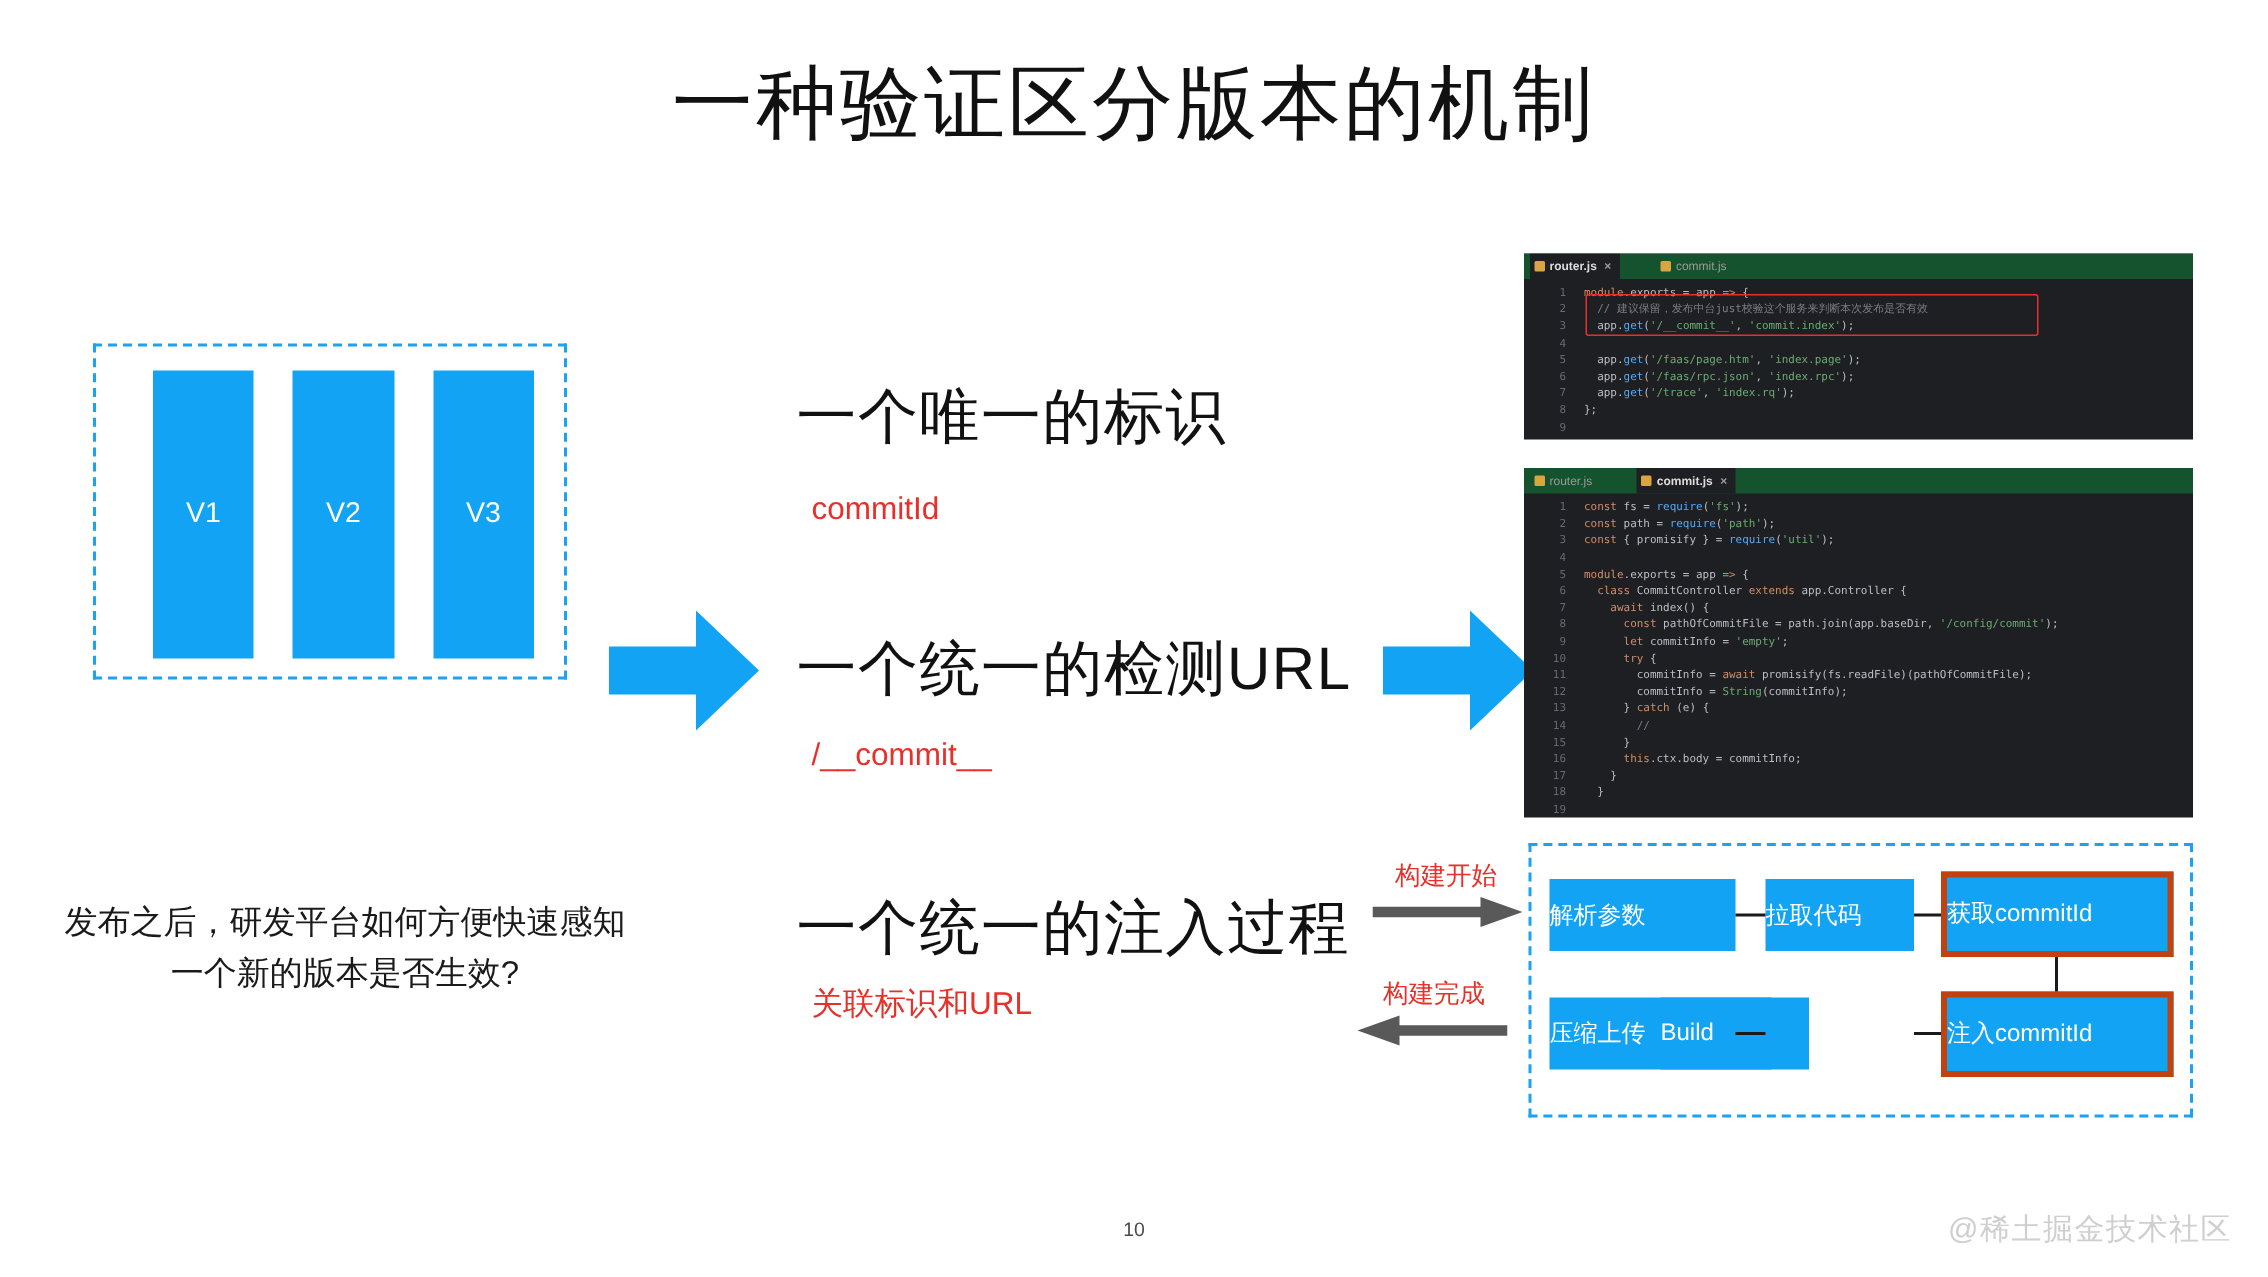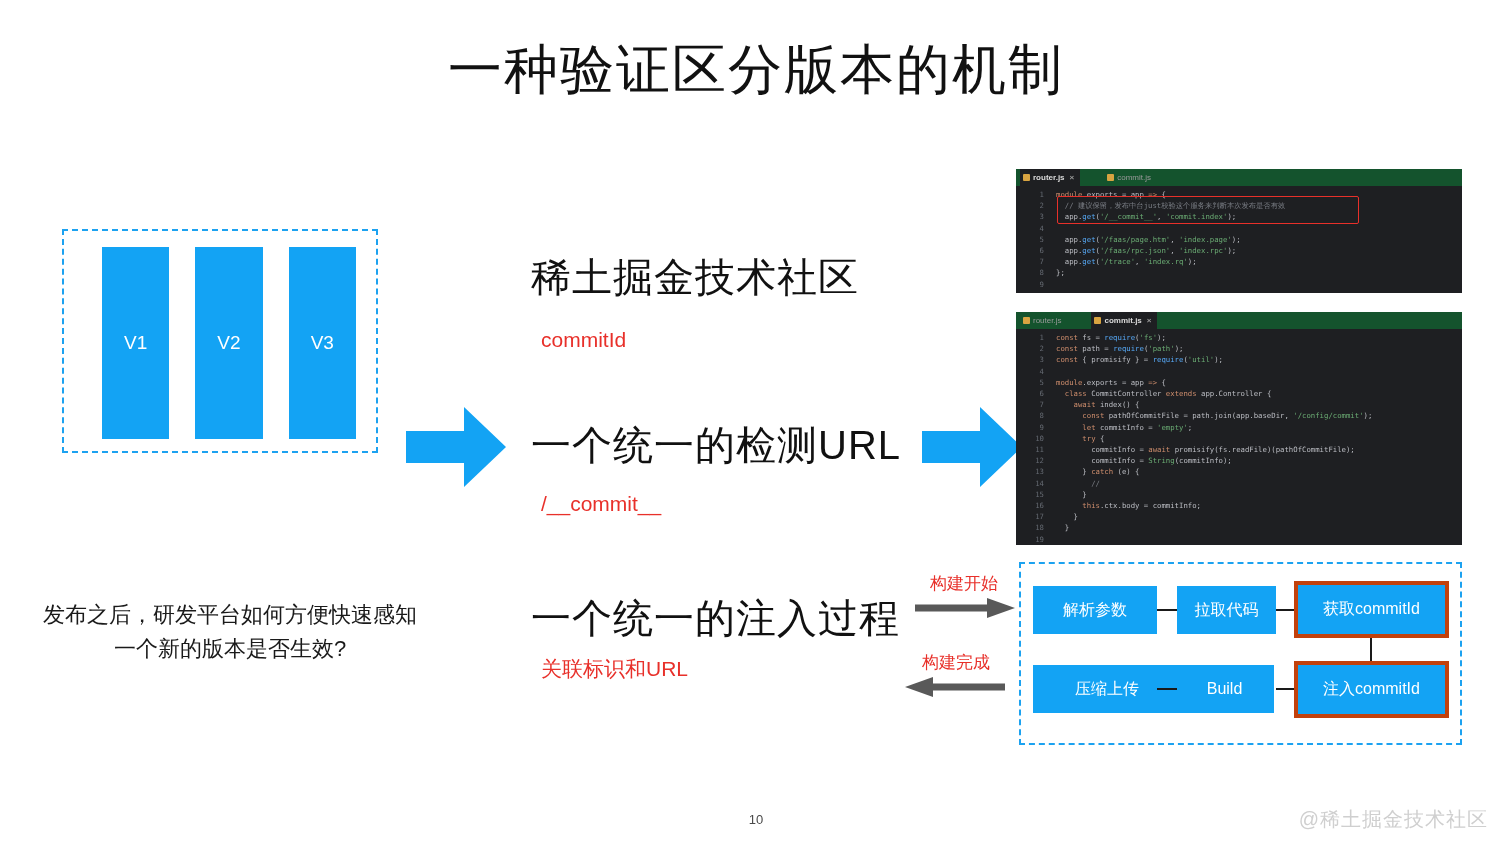--- a/index.html
+++ b/index.html
@@ -188,32 +188,31 @@
     height: 183px;
     border: 2px dashed #1ca2f0;
     box-sizing: border-box;
   }
   .flow-box {
     position: absolute;
     background: #13A3F4;
     color: #ffffff;
     display: flex;
     align-items: center;
-    justify-content: center;
     font-size: 16px;
     box-sizing: border-box;
   }
   .flow-box.outlined {
     border: 4px solid #c2410c;
   }
   #flow-r1c1 { left: 1033px; top: 586px; width: 124px; height: 48px; }
   #flow-r1c2 { left: 1177px; top: 586px; width: 99px;  height: 48px; }
   #flow-r1c3 { left: 1294px; top: 581px; width: 155px; height: 57px; }
   #flow-r2c1 { left: 1033px; top: 665px; width: 148px; height: 48px; }
-  #flow-r2c2 { left: 1175px; top: 665px; width: 99px;  height: 48px; }
+  #flow-r2c2 { left: 1107px; top: 665px; width: 99px;  height: 48px; }
   #flow-r2c3 { left: 1294px; top: 661px; width: 155px; height: 57px; }
 
   .flow-link {
     position: absolute;
     background: #1a1a1a;
   }
   #link-r1-a { left: 1157px; top: 609px; width: 20px; height: 2px; }
   #link-r1-b { left: 1276px; top: 609px; width: 18px; height: 2px; }
   #link-r2-a { left: 1157px; top: 688px; width: 20px; height: 2px; }
   #link-r2-b { left: 1276px; top: 688px; width: 18px; height: 2px; }
@@ -273,21 +272,21 @@
     </div>
   </div>
 </div>
 
 <div class="big-arrow" id="arrow-left-to-center">
   <svg viewBox="0 0 100 84" width="100" height="84" aria-hidden="true">
     <polygon points="0,26 58,26 58,2 100,42 58,82 58,58 0,58" fill="#13A3F4"></polygon>
   </svg>
 </div>
 
-<div class="center-heading" id="center-head-1">稀土掘金技术社区</div>
+<div class="center-heading" id="center-head-1">一个唯一的标识</div>
 <div class="center-sub" id="center-sub-1">commitId</div>
 
 <div class="center-heading" id="center-head-2">一个统一的检测URL</div>
 <div class="center-sub" id="center-sub-2">/__commit__</div>
 
 <div class="center-heading" id="center-head-3">一个统一的注入过程</div>
 <div class="center-sub" id="center-sub-3">关联标识和URL</div>
 
 <div id="question-text">发布之后，研发平台如何方便快速感知一个新的版本是否生效?</div>
 

